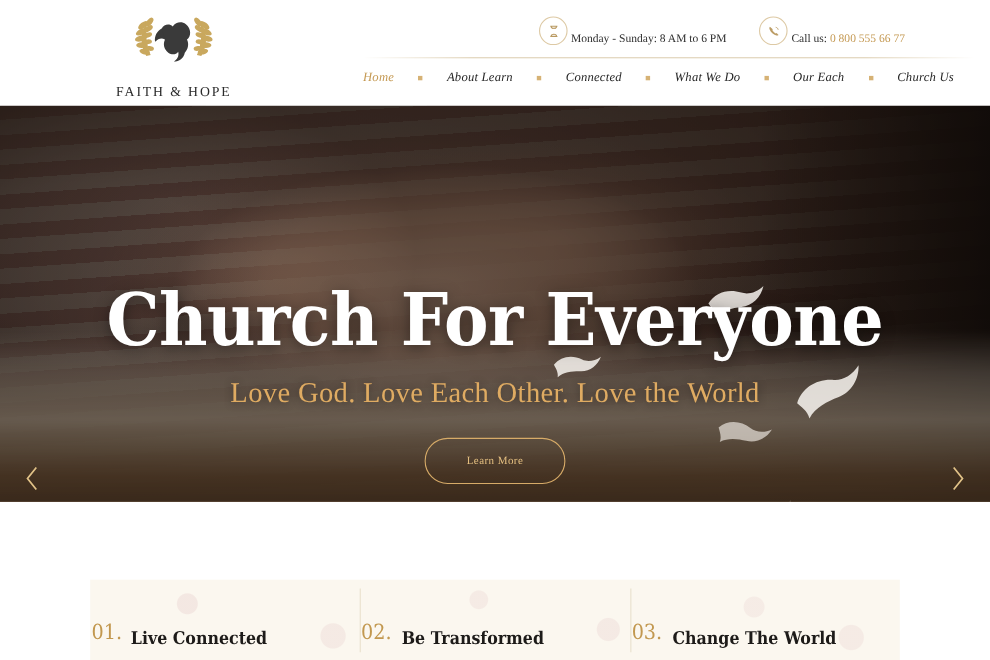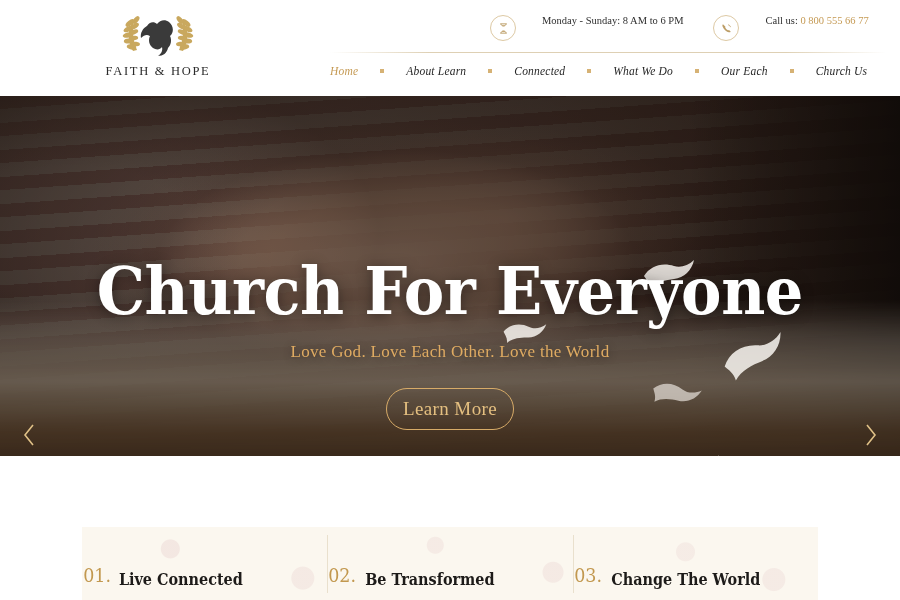--- a/index.html
+++ b/index.html
@@ -28,34 +28,34 @@
   }
   .logo-mark {
     width: 100%; height: 52px;
     display: flex; align-items: center; justify-content: center;
   }
   .logo-text {
     font-family: "Liberation Serif", serif;
     font-size: 12.5px;
     letter-spacing: 1.7px;
     color: #2b2b2b;
-    margin-top: 2px;
+    margin-top: 14px;
     white-space: nowrap;
   }
 
   
   .topbar {
     position: absolute;
     left: 490px; top: 10px;
     height: 36px;
     display: flex;
     align-items: center;
     gap: 30px;
   }
-  .info-item { display: flex; align-items: flex-start; gap: 26px; }
+  .info-item { display: flex; align-items: flex-end; gap: 3px; }
   .icon-circle {
     width: 26px; height: 26px;
     border: 1px solid #ddc9a4;
     border-radius: 50%;
     display: flex; align-items: center; justify-content: center;
     flex: 0 0 26px;
   }
   .info-text {
     font-size: 10.5px;
     color: #2f2f2f;
@@ -175,35 +175,35 @@
     line-height: 1;
     color: #ffffff;
     letter-spacing: -0.5px;
     text-shadow: 0 2px 14px rgba(0,0,0,0.42);
     transform: scaleX(0.92);
     white-space: nowrap;
   }
   .hero-sub {
     margin-top: 18px;
     font-family: "Liberation Serif", serif;
-    font-size: 17px;
+    font-size: 26px;
     color: #dfab62;
     letter-spacing: 0.3px;
     text-shadow: 0 1px 8px rgba(0,0,0,0.45);
     white-space: nowrap;
   }
   .hero-btn {
     margin-top: 26px;
     width: 128px; height: 42px;
     border: 1px solid #d7ab68;
     border-radius: 22px;
     background: transparent;
     color: #e4bf80;
     font-family: "Liberation Serif", serif;
-    font-size: 19px;
+    font-size: 10px;
     letter-spacing: 0.4px;
     cursor: pointer;
     display: flex; align-items: center; justify-content: center;
   }
 
   
   .slider-arrow {
     position: absolute;
     top: 318px;
     width: 34px; height: 46px;

